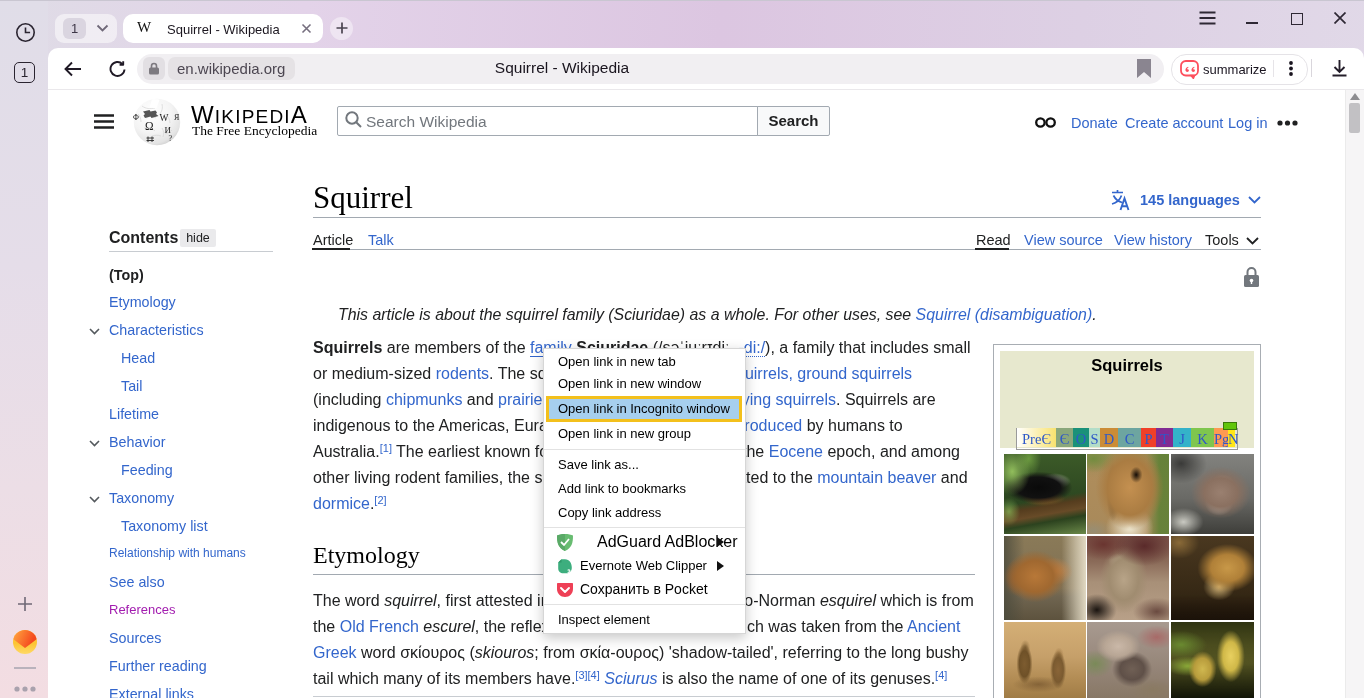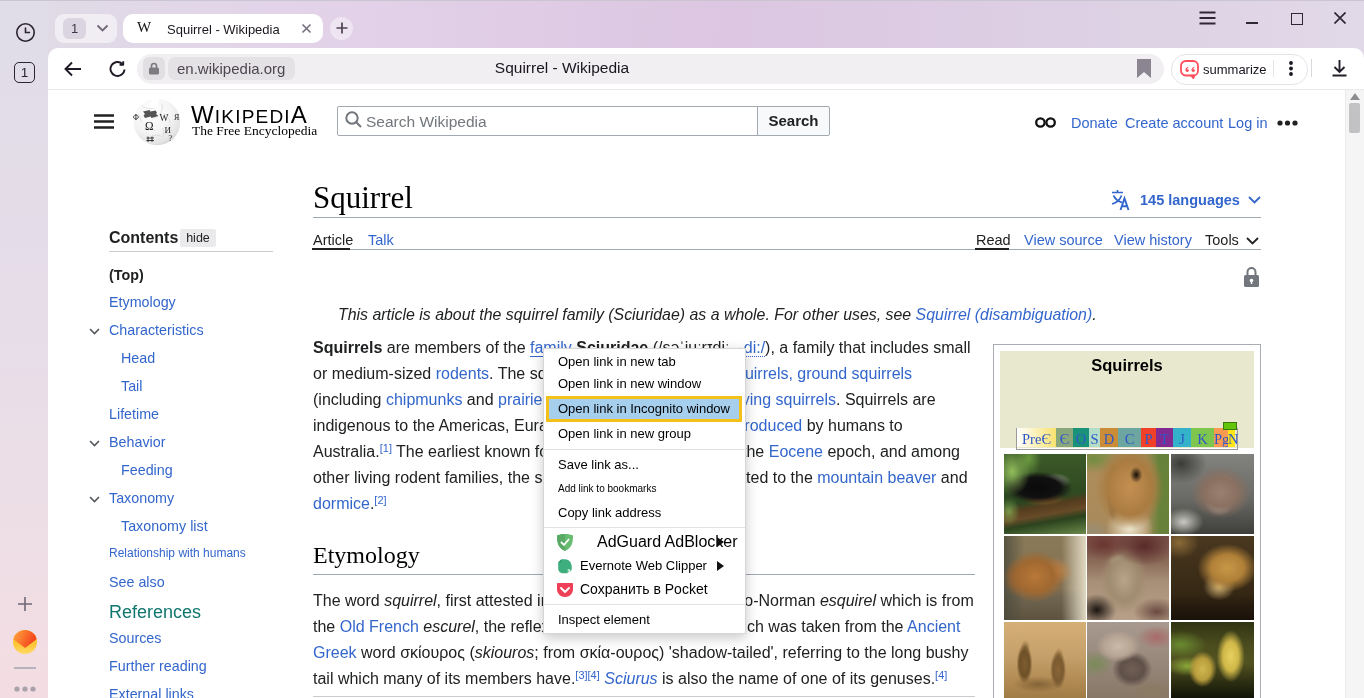--- a/index.html
+++ b/index.html
@@ -179,21 +179,21 @@
         <path d="M1 1l4.5 4.5L10 1"></path>
       </svg>
       <div class="abs" style="left:73px;top:372.5px;font-size:14.3px;color:#3366cc;">Feeding</div>
       <div class="abs" style="left:61px;top:400.4px;font-size:14.3px;color:#3366cc;">Taxonomy</div>
       <svg class="abs" style="left:41px;top:406.4px" width="11" height="7" fill="none" stroke="#54595d" stroke-width="1.6">
         <path d="M1 1l4.5 4.5L10 1"></path>
       </svg>
       <div class="abs" style="left:73px;top:428.4px;font-size:14.3px;color:#3366cc;">Taxonomy list</div>
       <div class="abs" style="left:61px;top:456.3px;font-size:12px;color:#3366cc;">Relationship with humans</div>
       <div class="abs" style="left:61px;top:484.2px;font-size:14.3px;color:#3366cc;">See also</div>
-      <div class="abs" style="left:61px;top:512.2px;font-size:18px;color:#0f766e;">References</div>
+      <div class="abs" style="left:61px;top:512.2px;font-size:13px;color:#a21caf;">References</div>
       <div class="abs" style="left:61px;top:540.1px;font-size:14.3px;color:#3366cc;">Sources</div>
       <div class="abs" style="left:61px;top:568.0px;font-size:14.3px;color:#3366cc;">Further reading</div>
       <div class="abs" style="left:61px;top:596.0px;font-size:14.3px;color:#3366cc;">External links</div>
     </div>
 
   
   <div class="abs" style="left:265px;top:90px;font-family:'Liberation Serif',serif;font-size:31px;color:#000;">Squirrel</div>
   <div class="abs" style="left:265px;top:127.5px;width:948px;height:1px;background:#a2a9b1;"></div>
   
   <svg class="abs" style="left:1063px;top:99px" width="22" height="22" viewBox="0 0 22 22" fill="none" stroke="#3366cc">
@@ -301,21 +301,21 @@
 <div class="abs" style="left:1349px;top:103px;width:11px;height:30px;background:#c2c1c4;border-radius:2px;"></div>
 
 <div class="abs" id="ctxmenu" style="left:543px;top:347.5px;width:201px;height:284px;background:#fff;border:1px solid #d6d6d6;box-shadow:0 4px 12px rgba(0,0,0,.22);">
     <div style="position:absolute;left:14px;height:23px;line-height:23px;font-size:13px;color:#000;white-space:nowrap;top:1.5px;">Open link in new tab</div>
     <div style="position:absolute;left:14px;height:23px;line-height:23px;font-size:13px;color:#000;white-space:nowrap;top:23.5px;">Open link in new window</div>
     <div style="position:absolute;left:2px;top:47px;width:190px;height:20px;background:#a6cfee;border:3px solid #f3c01c;"></div>
     <div style="position:absolute;left:14px;height:23px;line-height:23px;font-size:13px;color:#000;white-space:nowrap;top:48.5px;">Open link in Incognito window</div>
     <div style="position:absolute;left:14px;height:23px;line-height:23px;font-size:13px;color:#000;white-space:nowrap;top:73.5px;">Open link in new group</div>
     <div style="position:absolute;left:0;width:201px;height:1px;background:#e2e2e2;top:100px;"></div>
     <div style="position:absolute;left:14px;height:23px;line-height:23px;font-size:13px;color:#000;white-space:nowrap;top:104.5px;">Save link as...</div>
-    <div style="position:absolute;left:14px;height:23px;line-height:23px;font-size:10px;color:#000;white-space:nowrap;top:128.5px;">Add link to bookmarks</div>
+    <div style="position:absolute;left:14px;height:23px;line-height:23px;font-size:13px;color:#000;white-space:nowrap;top:128.5px;">Add link to bookmarks</div>
     <div style="position:absolute;left:14px;height:23px;line-height:23px;font-size:13px;color:#000;white-space:nowrap;top:152px;">Copy link address</div>
     <div style="position:absolute;left:0;width:201px;height:1px;background:#e2e2e2;top:178px;"></div>
     <svg style="position:absolute;left:13px;top:185px" width="16" height="17" viewBox="0 0 16 17">
       <path d="M8 0C5 0 1.5.7 0 1.5 0 9 1 13.5 8 17c7-3.5 8-8 8-15.5C14.5.7 11 0 8 0z" fill="#68bc71"></path>
       <path d="M8 0C5 0 1.5.7 0 1.5 0 9 1 13.5 8 17z" fill="#5aa967"></path>
       <path d="M4 8l3 3 5-6" fill="none" stroke="#fff" stroke-width="1.8"></path>
     </svg>
     <div style="position:absolute;left:53px;height:23px;line-height:23px;font-size:16px;color:#000;white-space:nowrap;top:181.5px;">AdGuard AdBlocker</div>
     <svg style="position:absolute;left:173px;top:188px" width="7" height="10">
       <path d="M0 0l7 5-7 5z" fill="#111"></path>

